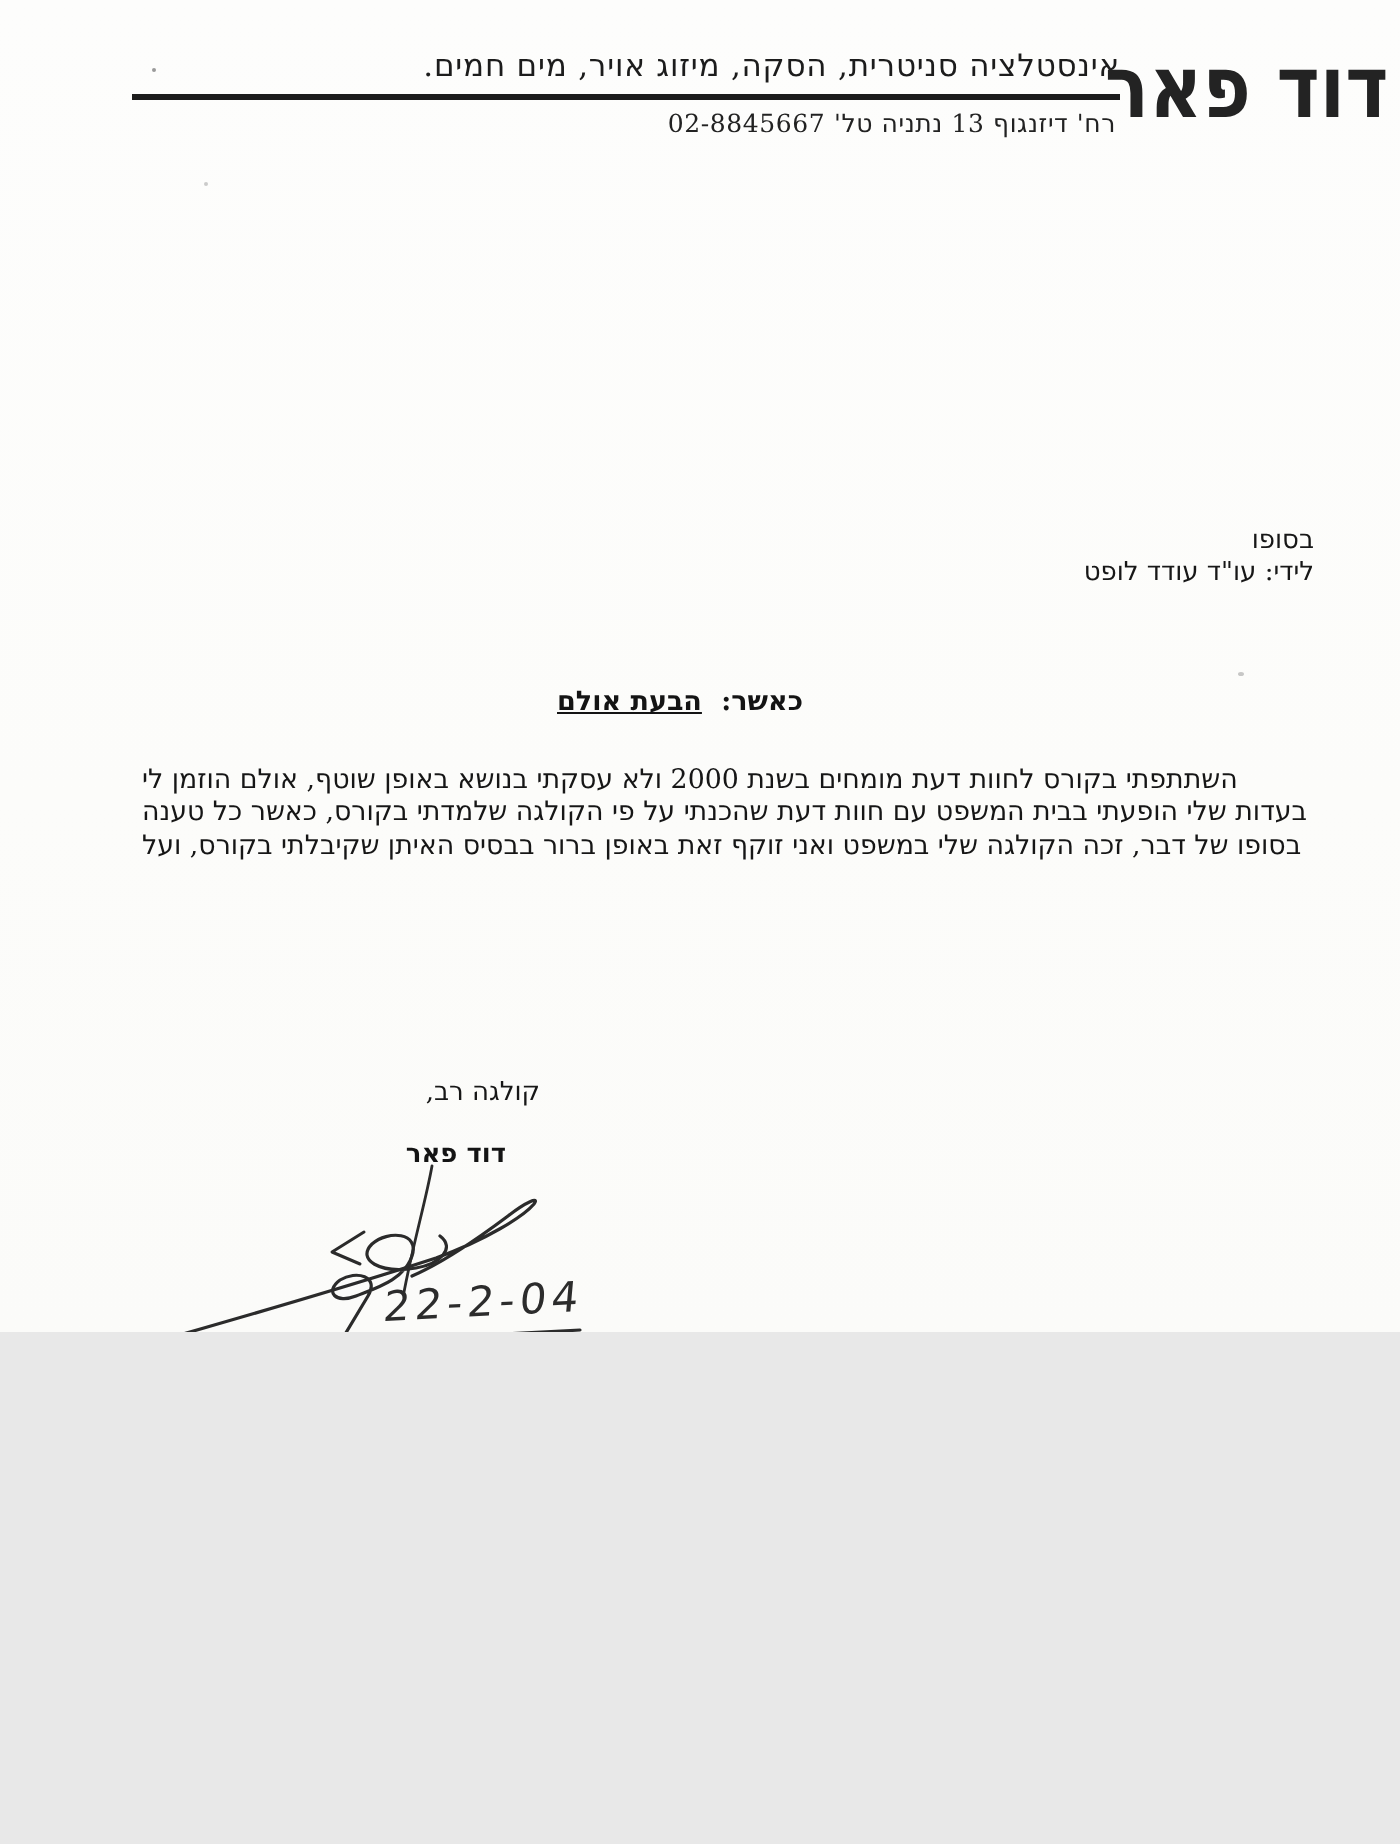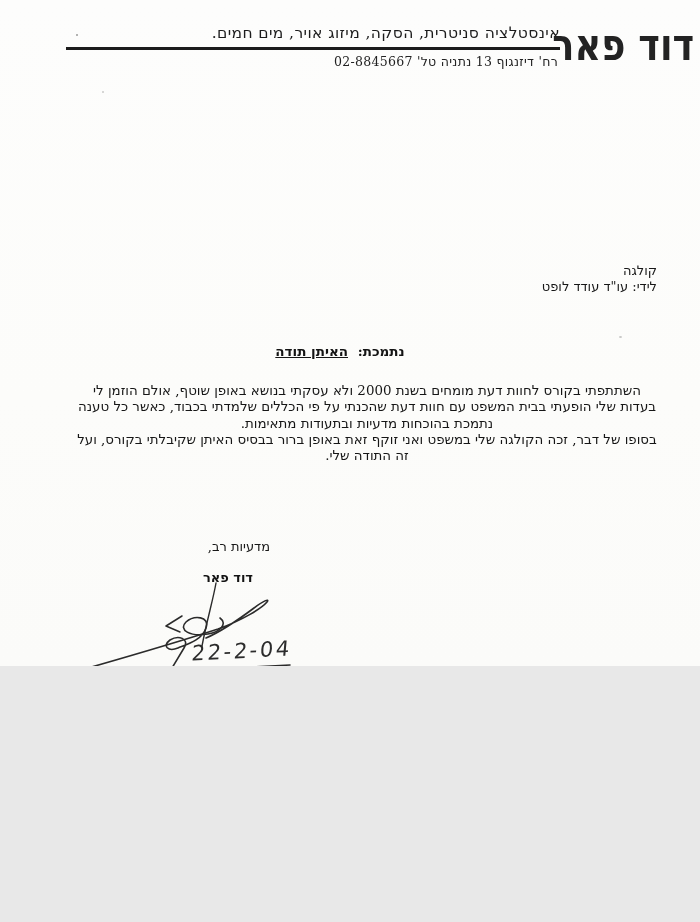--- a/index.html
+++ b/index.html
@@ -87,21 +87,21 @@
   }
   .subject .subject-title { text-decoration: underline; margin-right: 5px; }
 
   
   .letter-body {
     position: absolute;
     top: 383px;
     right: 37px;
     width: 592px;
     direction: rtl;
-    text-align: center;
+    text-align: left;
     font-size: 13.4px;
     line-height: 16.3px;
     color: #161616;
   }
 
   
   .valediction {
     position: absolute;
     top: 539px;
     right: 430px;
@@ -151,38 +151,36 @@
 <body>
 
 <div class="page">
 
   <div class="tagline">אינסטלציה סניטרית, הסקה, מיזוג אויר, מים חמים.</div>
   <div class="header-rule"></div>
   <div class="address-line">רח' דיזנגוף 13 נתניה טל' 02-8845667</div>
   <div class="logo">דוד פאר</div>
 
   <div class="recipient">
-    <div>קולגה</div>
+    <div>בסופו</div>
     <div>לידי: עו"ד עודד לופט</div>
   </div>
 
   <div class="subject">
-    <span class="subject-label">נתמכת:</span>
-    <span class="subject-title">האיתן תודה</span>
+    <span class="subject-label">כאשר:</span>
+    <span class="subject-title">הבעת אולם</span>
   </div>
 
   <div class="letter-body">
     <div>השתתפתי בקורס לחוות דעת מומחים בשנת 2000 ולא עסקתי בנושא באופן שוטף, אולם הוזמן לי</div>
-    <div>בעדות שלי הופעתי בבית המשפט עם חוות דעת שהכנתי על פי הכללים שלמדתי בכבוד, כאשר כל טענה</div>
-    <div>נתמכת בהוכחות מדעיות ובתעודות מתאימות.</div>
+    <div>בעדות שלי הופעתי בבית המשפט עם חוות דעת שהכנתי על פי הקולגה שלמדתי בקורס, כאשר כל טענה</div>
     <div>בסופו של דבר, זכה הקולגה שלי במשפט ואני זוקף זאת באופן ברור בבסיס האיתן שקיבלתי בקורס, ועל</div>
-    <div>זה התודה שלי.</div>
   </div>
 
-  <div class="valediction">מדעיות רב,</div>
+  <div class="valediction">קולגה רב,</div>
   <div class="signer-name">דוד פאר</div>
 
   <svg class="signature-svg" viewBox="0 0 220 105" fill="none" xmlns="http://www.w3.org/2000/svg">
 
     <path d="M 10 88 C 45 78 100 62 140 49 C 165 40 184 28 189 22 C 192 18 185 21 176 28 C 160 40 142 52 128 58" stroke="#2b2b2b" stroke-width="1.6" stroke-linecap="round"></path>
 
     <path d="M 2 92 C 5 91 8 90 11 89" stroke="#6a6a6a" stroke-width="1" stroke-linecap="round"></path>
 
     <path d="M 138 3 C 135 20 129 40 124 66" stroke="#2b2b2b" stroke-width="1.4" stroke-linecap="round"></path>
 

